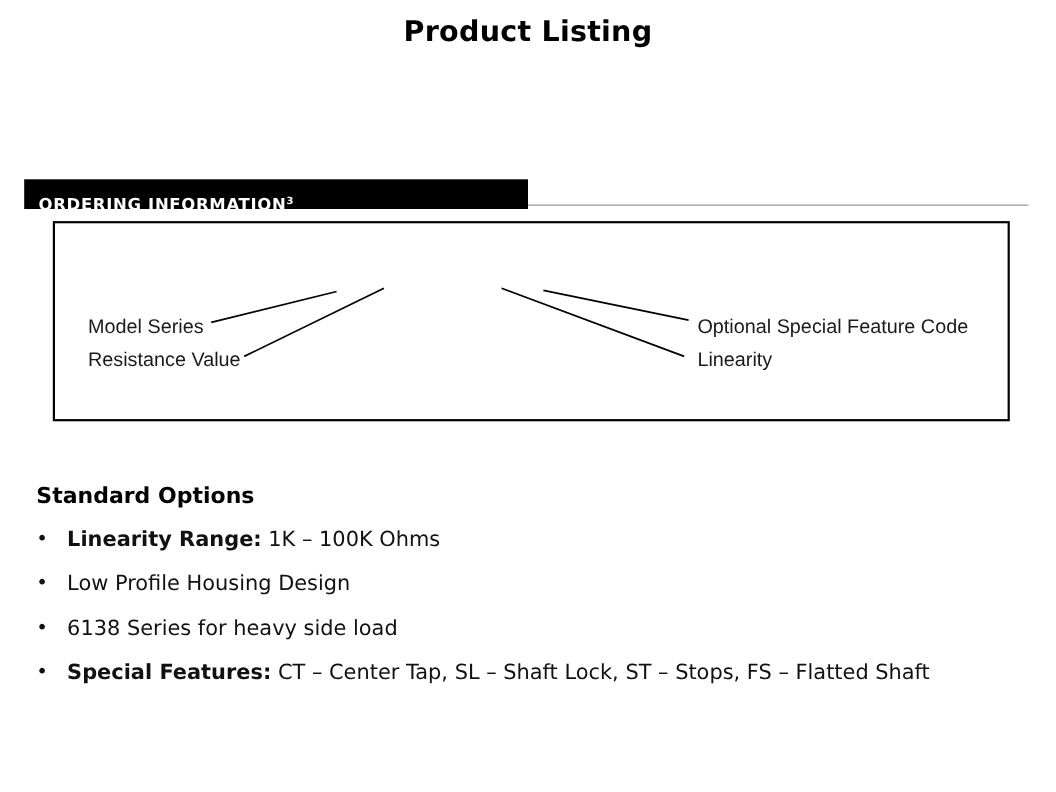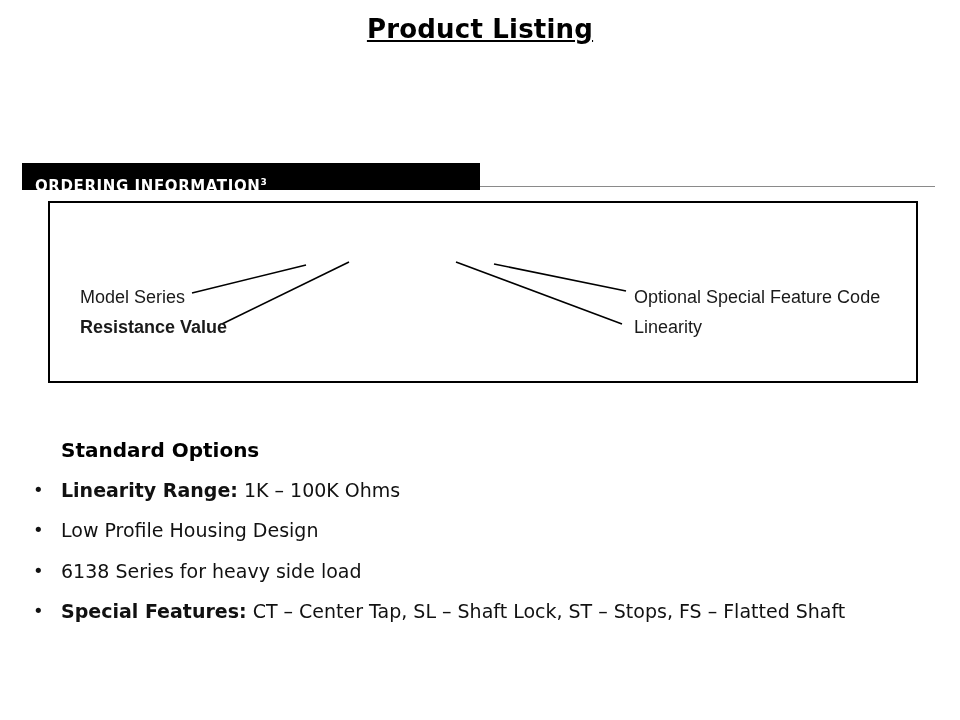--- a/index.html
+++ b/index.html
@@ -21,21 +21,20 @@
     position: absolute;
     left: 0;
     top: 14px;
     width: 960px;
     text-align: center;
     font-family: "DejaVu Sans", sans-serif;
     font-weight: bold;
     font-size: 26px;
     letter-spacing: 0.2px;
     color: #000000;
-    text-decoration: underline;
   }
 
   
   .ordering-graphic {
     position: absolute;
     left: 22px;
     top: 160px;
     width: 916px;
     height: 228px;
   }
@@ -100,21 +99,21 @@
   }
 
   .callout {
     position: absolute;
     font-family: "Liberation Sans", sans-serif;
     font-size: 18px;
     color: #1a1a1a;
     white-space: nowrap;
   }
   .callout-model-series    { left: 58px;  top: 127px; }
-  .callout-resistance      { left: 58px;  top: 157px; font-weight: bold; }
+  .callout-resistance      { left: 58px;  top: 157px; }
   .callout-pb-free         { left: 58px;  top: 187px; }
   .callout-optional        { left: 612px; top: 127px; }
   .callout-linearity       { left: 612px; top: 157px; }
 
   .leader-lines {
     position: absolute;
     left: 0;
     top: 0;
     width: 916px;
     height: 228px;
@@ -127,21 +126,20 @@
     left: 33px;
     top: 438px;
     width: 900px;
   }
   .options-heading {
     font-family: "DejaVu Sans", sans-serif;
     font-weight: bold;
     font-size: 20px;
     color: #000000;
     margin-bottom: 16px;
-    margin-left: 28px;
   }
   .bullet-row {
     display: flex;
     align-items: flex-start;
     margin-bottom: 15px;
     font-family: "DejaVu Sans", sans-serif;
     font-size: 19px;
     line-height: 1.33;
     color: #111111;
   }

